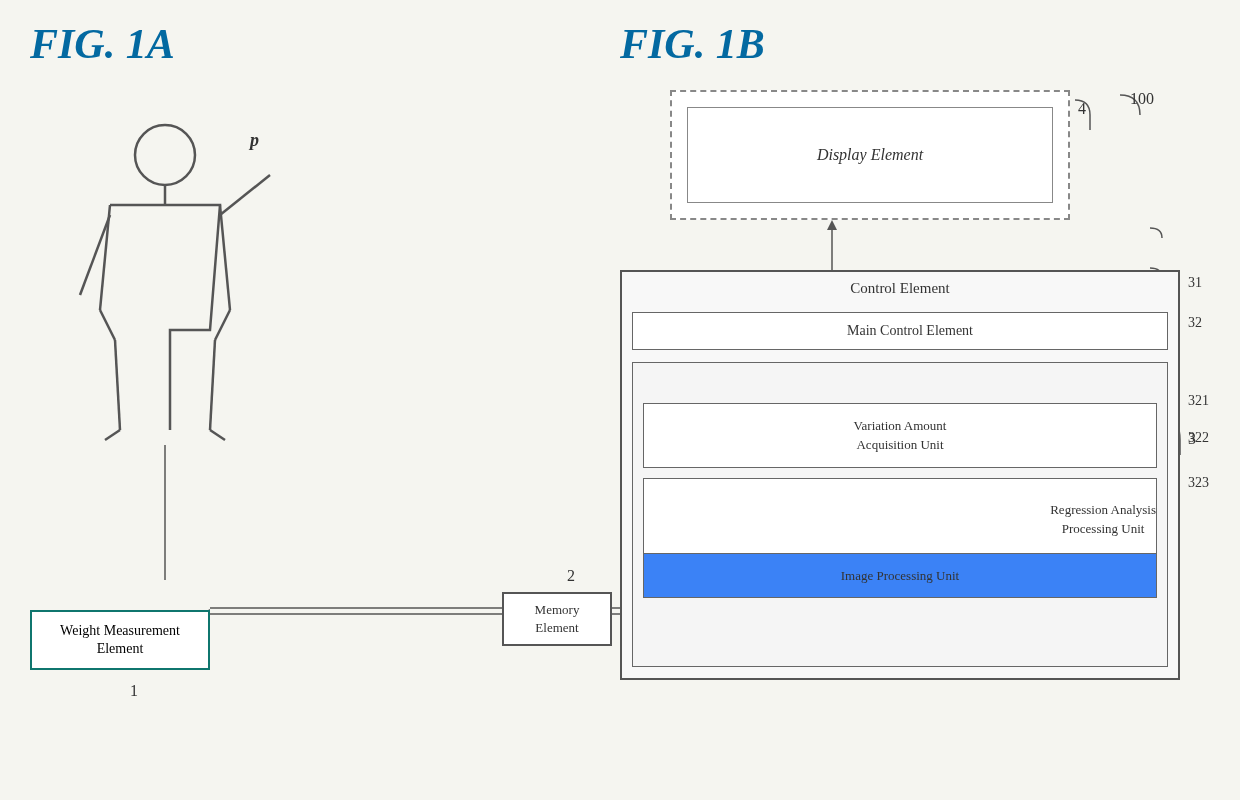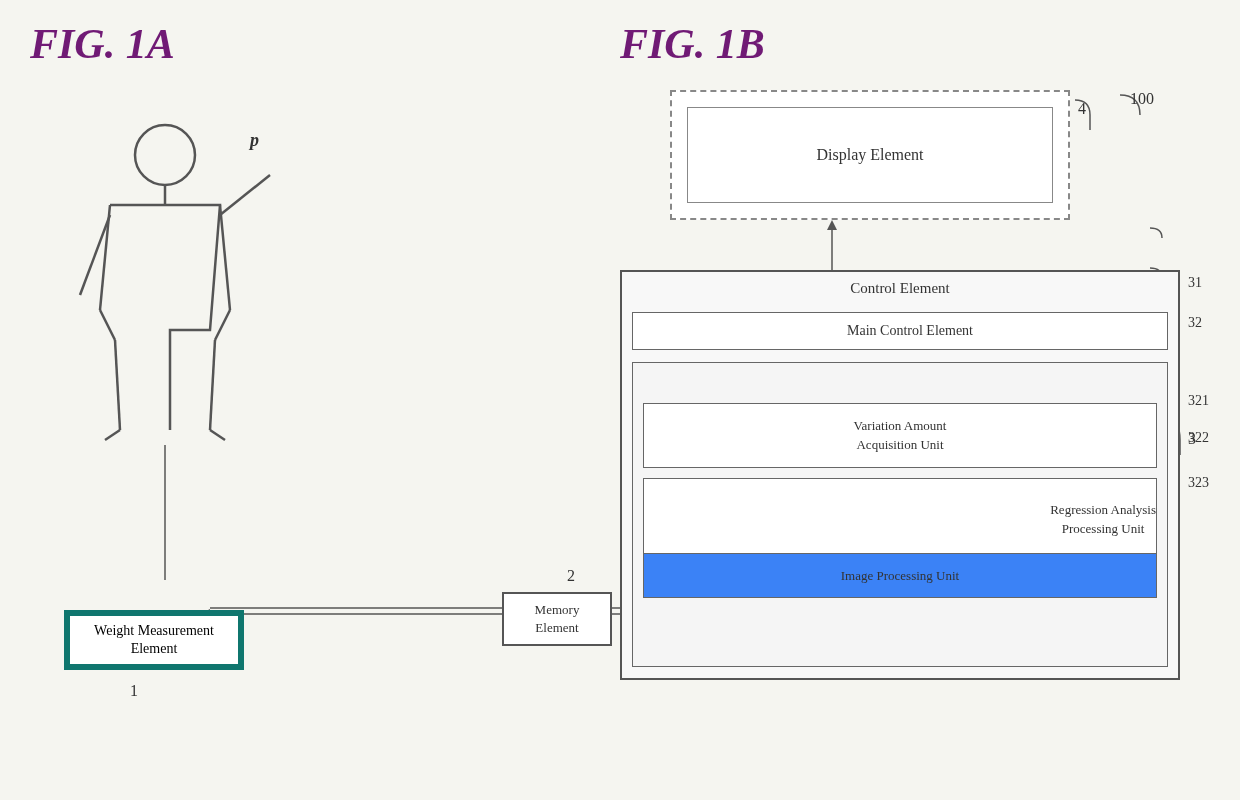--- a/index.html
+++ b/index.html
@@ -17,21 +17,21 @@
       height: 800px;
       background: #f5f5f0;
       position: relative;
     }
 
     
     .fig-title {
       font-size: 42px;
       font-weight: bold;
       font-style: italic;
-      color: #701a75;
+      color: #0369a1;
       position: absolute;
       text-align: center;
     }
 
     #title-1a {
       top: 20px;
       left: 30px;
     }
 
     #title-1b {
@@ -50,29 +50,28 @@
       color: #333;
     }
 
     
     .weight-box {
       position: absolute;
       bottom: 130px;
       left: 30px;
       width: 180px;
       height: 60px;
-      border: 6px solid #0f766e;
+      border: 2px solid #0f766e;
       background: #fff;
       display: flex;
       align-items: center;
       justify-content: center;
       text-align: center;
       font-size: 14px;
       line-height: 1.3;
-      margin-left: 34px;
     }
 
     
     .label-1 {
       position: absolute;
       bottom: 100px;
       left: 130px;
       font-size: 16px;
       color: #333;
     }
@@ -87,20 +86,21 @@
 
     
     .display-outer {
       position: absolute;
       top: 0;
       left: 130px;
       width: 400px;
       height: 130px;
       border: 2px dashed #888;
       background: #fff;
+      font-style: italic;
     }
 
     .display-inner {
       position: absolute;
       top: 15px;
       left: 15px;
       right: 15px;
       bottom: 15px;
       border: 1.5px solid #888;
       background: #fff;

